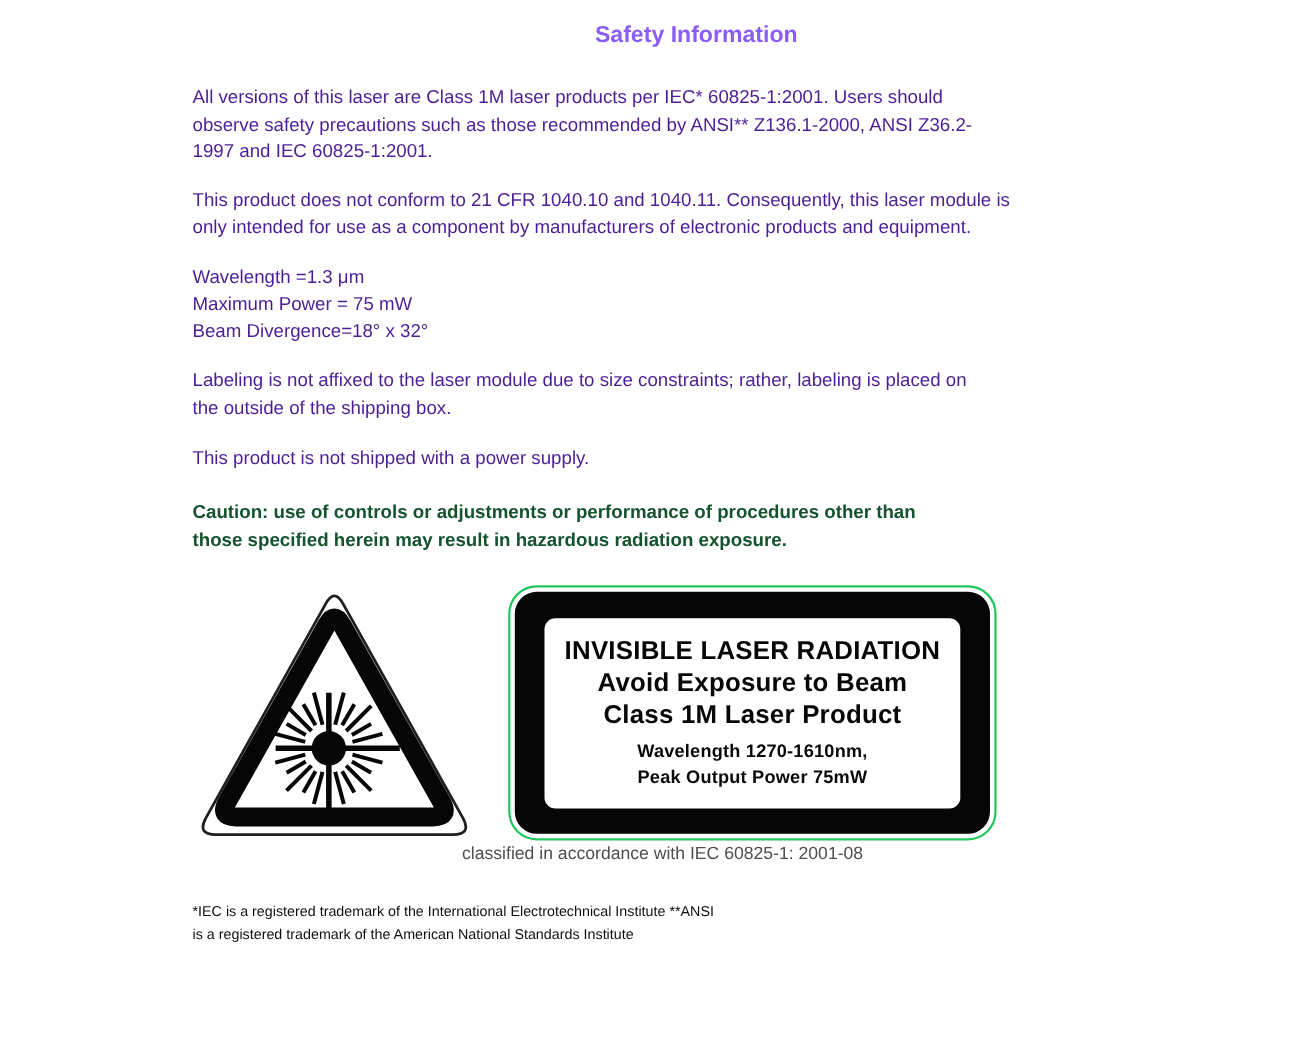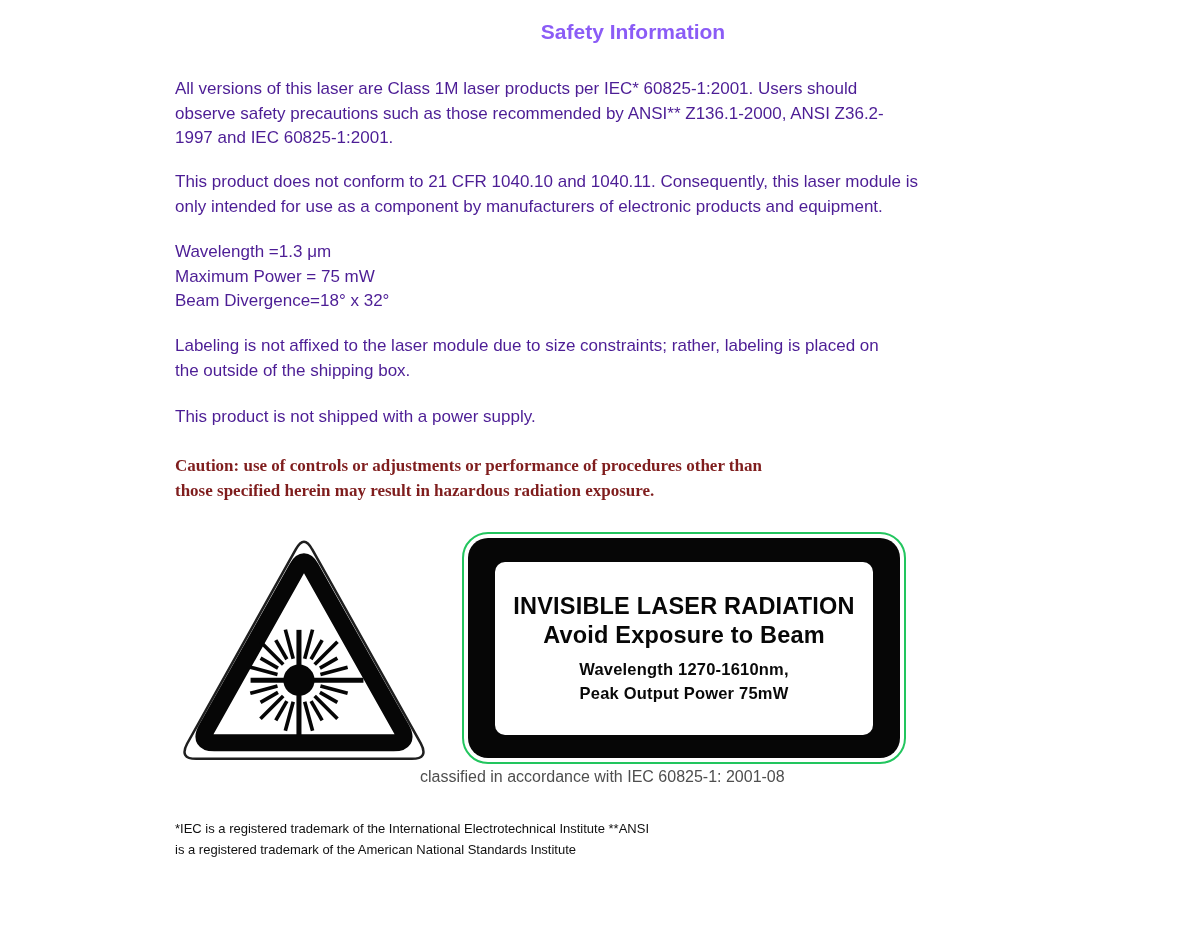--- a/index.html
+++ b/index.html
@@ -29,21 +29,21 @@
     padding-left: 40px;
   }
   .para {
     position: absolute;
     left: 175px;
     font-size: 17px;
     line-height: 24.5px;
     color: #4c1d95;
     white-space: nowrap;
   }
-  .para.bold { font-weight: bold; color: #7f1d1d; font-family: Liberation Serif, serif; }
+  .para.bold { font-weight: bold; color: #14532d; }
   .tri-label {
     position: absolute;
     left: 176px;
     top: 529px;
   }
   .rect-label {
     position: absolute;
     left: 462px;
     top: 532px;
     width: 444px;
@@ -182,20 +182,21 @@
       <line x1="122" y1="100" x2="122" y2="206"></line>
     </g>
     <circle cx="122" cy="150" r="15.5" fill="#060606"></circle>
   </svg>
 
   <div class="rect-label">
     <div class="rect-label-body">
       <div class="rect-label-inner">
         <div class="rl-big">INVISIBLE LASER RADIATION</div>
         <div class="rl-big">Avoid Exposure to Beam</div>
+        <div class="rl-big">Class 1M Laser Product</div>
         <div class="rl-spacer"></div>
         <div class="rl-small">Wavelength 1270-1610nm,</div>
         <div class="rl-small">Peak Output Power 75mW</div>
       </div>
     </div>
   </div>
 
   <div class="classification-note">classified in accordance with IEC 60825-1: 2001-08</div>
 
   <div class="footnote">

